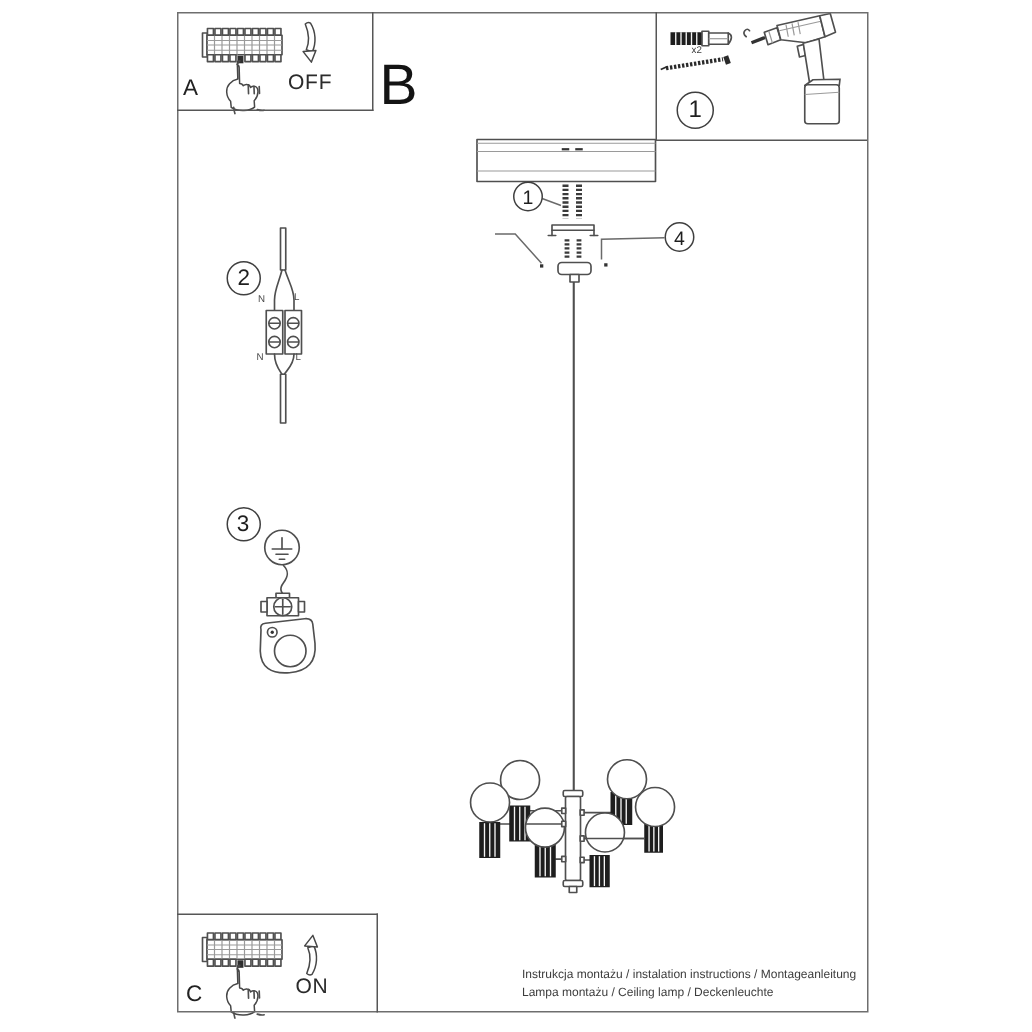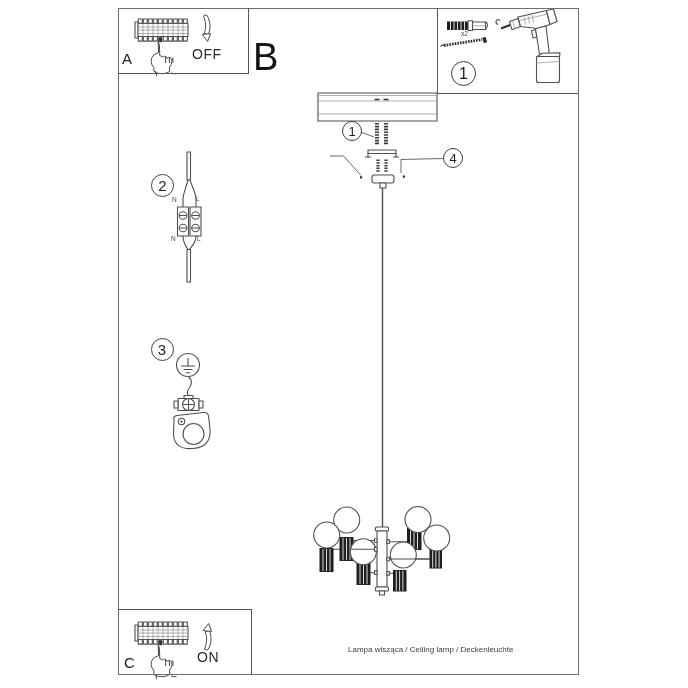--- a/index.html
+++ b/index.html
@@ -304,16 +304,17 @@
 <div class="abs circ c20" style="left:443px;top:148px;">4</div>
 <div class="abs circ c23" style="left:151px;top:174px;">2</div>
 <div class="abs circ c23" style="left:150.5px;top:338px;">3</div>
 
 <span class="abs nl" style="left:172px;top:196px;">N</span>
 <span class="abs nl" style="left:196px;top:195px;">L</span>
 <span class="abs nl" style="left:171px;top:235px;">N</span>
 <span class="abs nl" style="left:197px;top:235px;">L</span>
 
 <div class="abs footer">
-  <div>Lampa wisząca / Ceiling lamp / Deckenleuchte</div>
+  <div>Instrukcja montażu / instalation instructions / Montageanleitung</div>
+  <div>Lampa montażu / Ceiling lamp / Deckenleuchte</div>
 </div>
 
 </div>
 
 </body></html>

